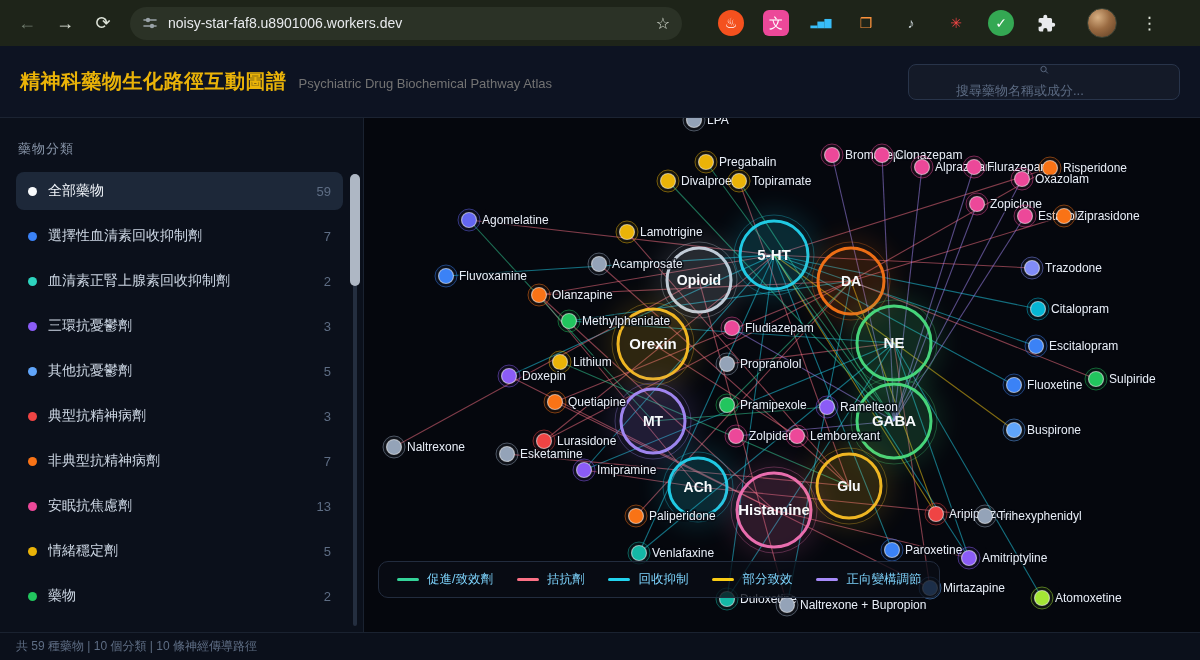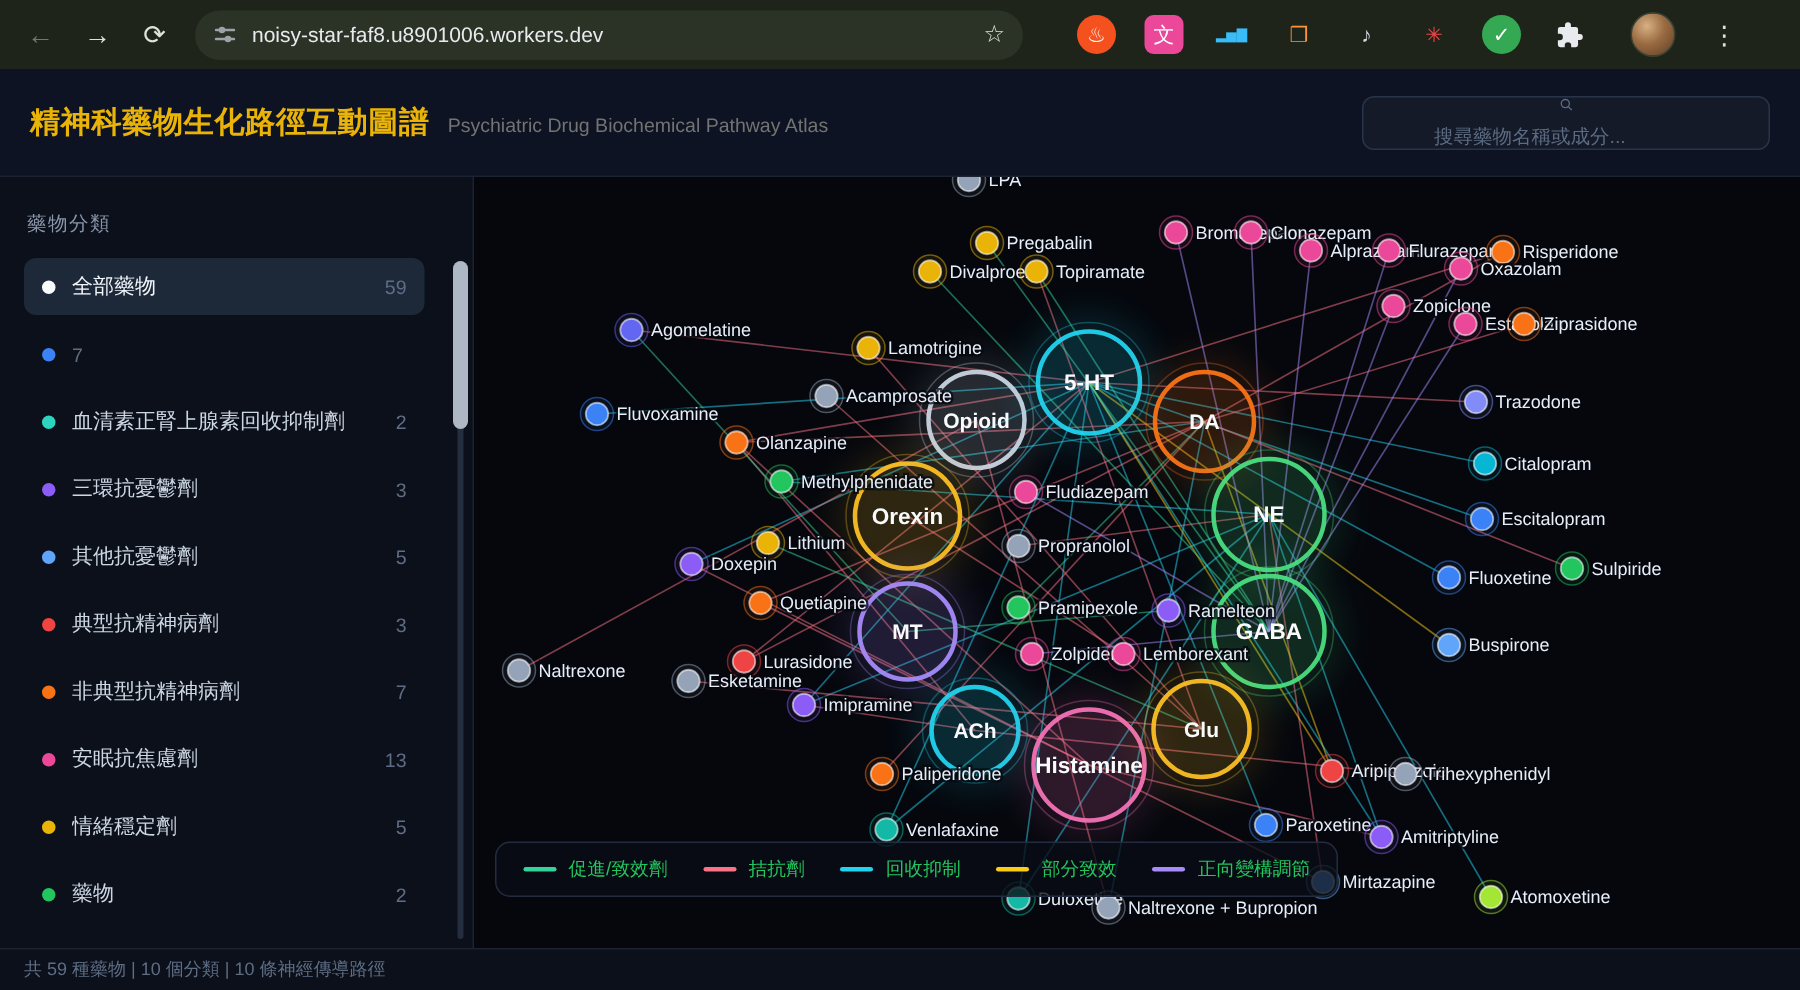--- a/index.html
+++ b/index.html
@@ -53,22 +53,22 @@
   }
   .search-box input{
     flex:1; background:transparent; border:none; outline:none; color:#dbe4f2; font-size:13px;
     font-family:"Liberation Sans", sans-serif;
   }
   .search-box input::placeholder{ color:#5c6b83; }
 
   
   .content{ display:flex; height:514px; }
   .sidebar{
-    width:316px; background:#0b101b; border-right:1px solid #1a2230;
-    position:relative; padding:18px 32px 0 16px;
+    width:364px; background:#0b101b; border-right:1px solid #1a2230;
+    position:relative; padding:18px 20px 0 16px;
   }
   .sidebar-title{ color:#8a97ab; font-size:13px; margin:4px 0 14px 2px; letter-spacing:1px; }
   .cat-item{
     display:flex; align-items:center; gap:11px; height:38px; border-radius:8px;
     padding:0 12px; margin-bottom:7px; color:#cdd7e4; font-size:14px; cursor:pointer;
   }
   .cat-item.active{ background:#1d2839; color:#f2f6fb; }
   .cat-dot{ width:9px; height:9px; border-radius:50%; flex:0 0 auto; }
   .cat-label{ flex:1; white-space:nowrap; overflow:hidden; }
   .cat-count{ color:#5e6d84; font-size:13px; }
@@ -76,21 +76,21 @@
   .sb-track{ position:absolute; left:3px; top:0; bottom:0; width:4px; background:#242e3f; border-radius:2px; }
   .sb-thumb{ position:absolute; left:0; top:0; width:10px; height:112px; background:#aeb7c4; border-radius:5px; cursor:grab; }
 
   .canvas{ flex:1; position:relative; background:#05070d; overflow:hidden; }
   .canvas svg{ position:absolute; inset:0; }
 
   .legend{
     position:absolute; left:14px; bottom:34px; display:flex; align-items:center; gap:24px;
     background:rgba(9,13,22,.78); border:1px solid #222c3e; border-radius:10px; padding:9px 18px;
   }
-  .leg-item{ display:flex; align-items:center; gap:8px; color:#22c55e; font-size:12.5px; white-space:nowrap; }
+  .leg-item{ display:flex; align-items:center; gap:8px; color:#7dd3fc; font-size:12.5px; white-space:nowrap; }
   .leg-line{ width:22px; height:3px; border-radius:2px; }
 
   
   .status-bar{
     height:28px; background:#0b101b; border-top:1px solid #1a2230;
     display:flex; align-items:center; padding:0 16px; color:#5e6d84; font-size:12px;
   }
 </style>
 </head>
 <body>
@@ -147,20 +147,21 @@
   <aside class="sidebar">
     <div class="sidebar-title">藥物分類</div>
     <div id="category-list">
         <div class="cat-item active">
           <span class="cat-dot" style="background: rgb(248, 250, 252);"></span>
           <span class="cat-label">全部藥物</span>
           <span class="cat-count">59</span>
         </div>
         <div class="cat-item">
           <span class="cat-dot" style="background: rgb(59, 130, 246);"></span>
+          <span class="cat-label">選擇性血清素回收抑制劑</span>
           <span class="cat-count">7</span>
         </div>
         <div class="cat-item">
           <span class="cat-dot" style="background: rgb(45, 212, 191);"></span>
           <span class="cat-label">血清素正腎上腺素回收抑制劑</span>
           <span class="cat-count">2</span>
         </div>
         <div class="cat-item">
           <span class="cat-dot" style="background: rgb(139, 92, 246);"></span>
           <span class="cat-label">三環抗憂鬱劑</span>

